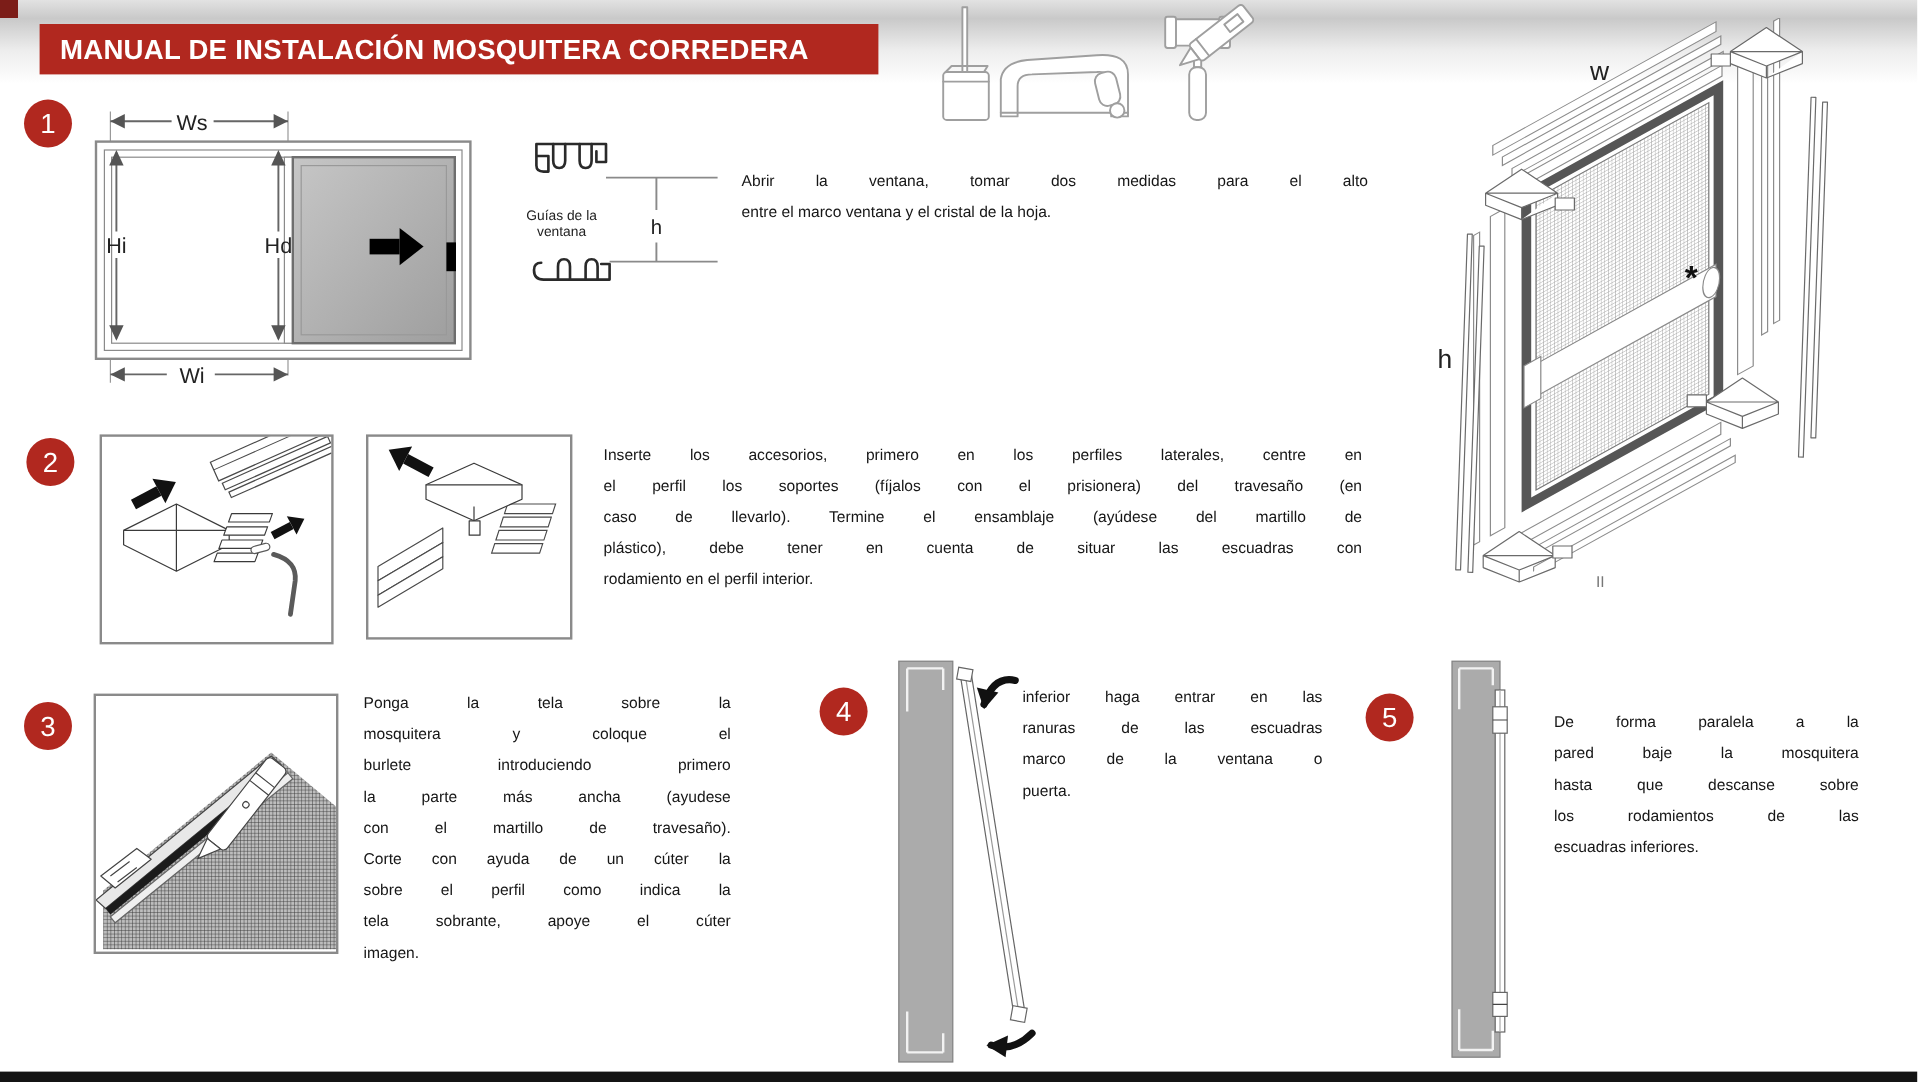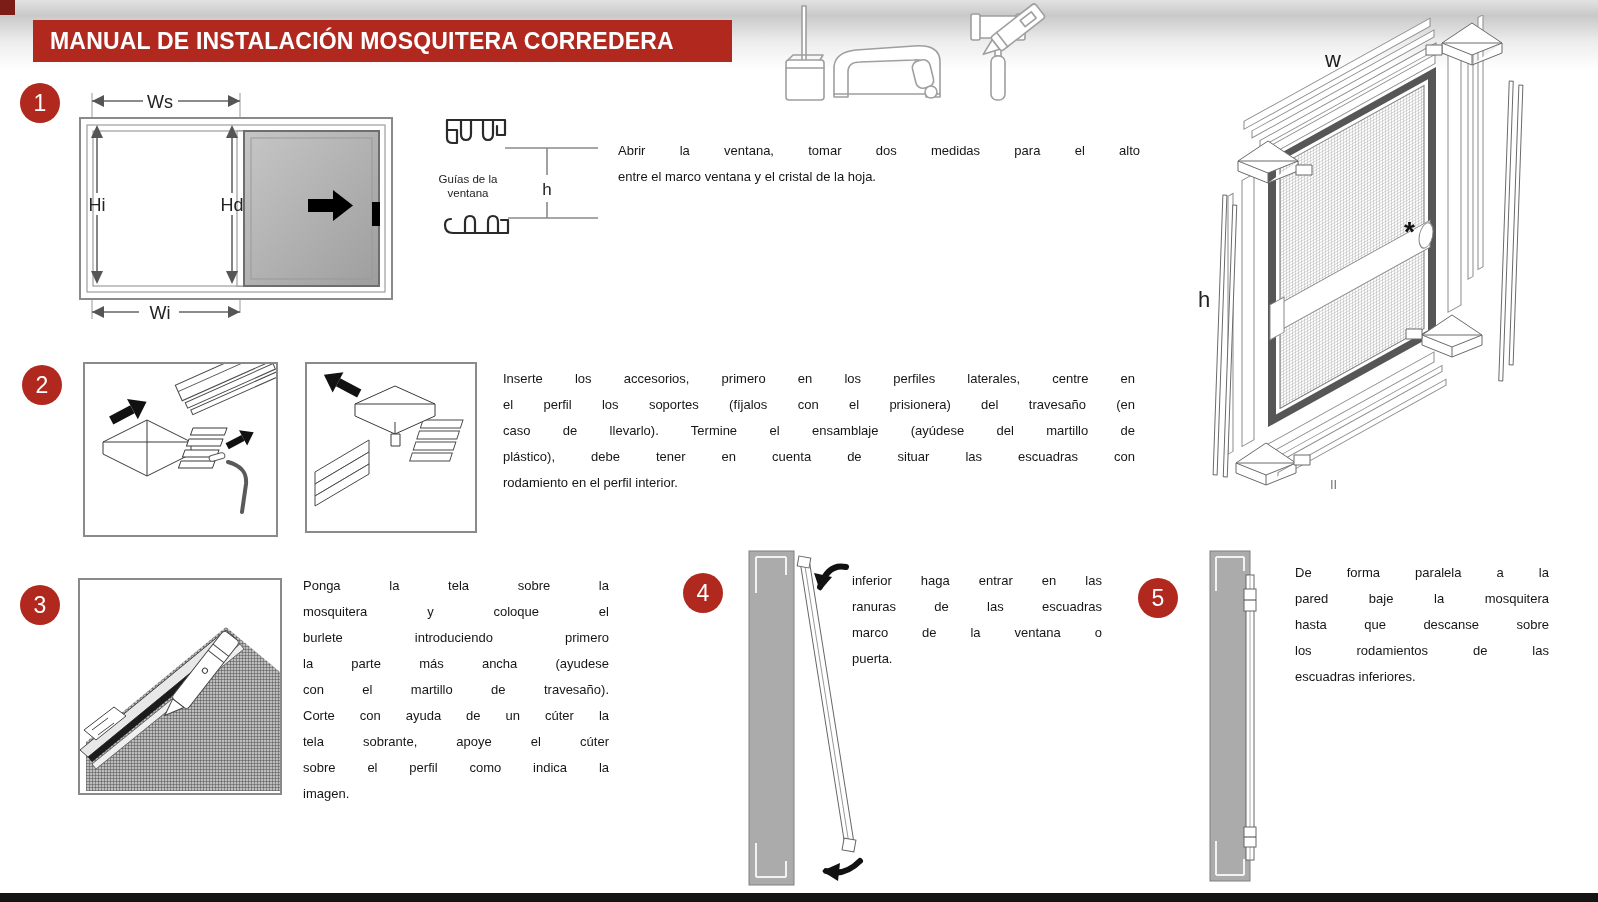--- a/index.html
+++ b/index.html
@@ -295,22 +295,22 @@
     </g>
   </svg>
 
   <div class="txt" style="left:303px;top:573px;width:306px">
     <div class="jl">Ponga la tela sobre la</div>
     <div class="jl">mosquitera y coloque el</div>
     <div class="jl">burlete introduciendo primero</div>
     <div class="jl">la parte más ancha (ayudese</div>
     <div class="jl">con el martillo de travesaño).</div>
     <div class="jl">Corte con ayuda de un cúter la</div>
+    <div class="jl">sobre el perfil como indica la</div>
     <div class="jl">tela sobrante, apoye el cúter</div>
-    <div class="jl">sobre el perfil como indica la</div>
     <div class="jl last">imagen.</div>
   </div>
 
   <div class="badge" style="left:683px;top:573px">
     <span>4</span>
   </div>
 
   <svg style="left:742px;top:545px" width="135" height="345" viewBox="0 0 135 345">
     <rect x="7" y="6" width="45" height="334" fill="#ababab" stroke="#808080"></rect>
     <g stroke="#f2f2f2" stroke-width="2" fill="none">
@@ -352,21 +352,21 @@
     </g>
     <g fill="#fff" stroke="#666">
       <rect x="42" y="30" width="8" height="285"></rect>
       <path d="M46,30 V315" stroke="#aaa"></path>
       <rect x="40" y="44" width="12" height="22"></rect>
       <rect x="40" y="282" width="12" height="20"></rect>
       <path d="M40,55 h12 M40,292 h12" stroke="#444"></path>
     </g>
   </svg>
 
-  <div class="txt" style="left:1295px;top:560px;width:254px">
+  <div class="txt" style="left:1295px;top:589px;width:254px">
     <div class="jl">De forma paralela a la</div>
     <div class="jl">pared baje la mosquitera</div>
     <div class="jl">hasta que descanse sobre</div>
     <div class="jl">los rodamientos de las</div>
     <div class="jl last">escuadras inferiores.</div>
   </div>
 
 </div>
 
 </body></html>

